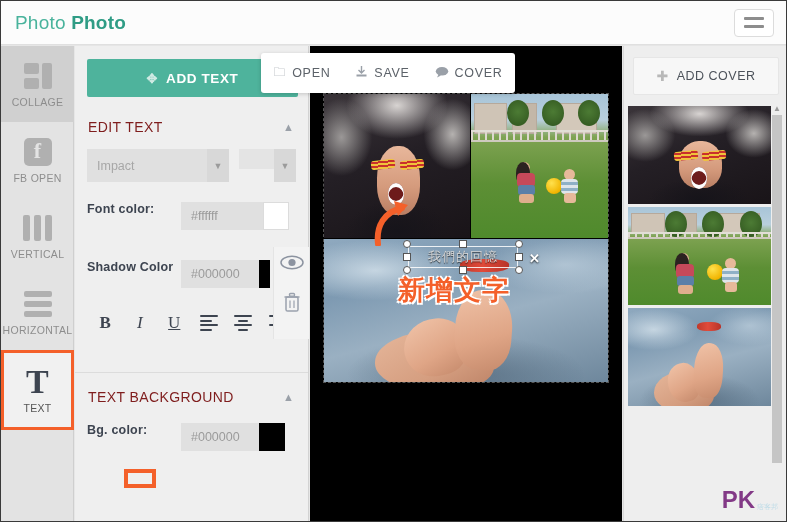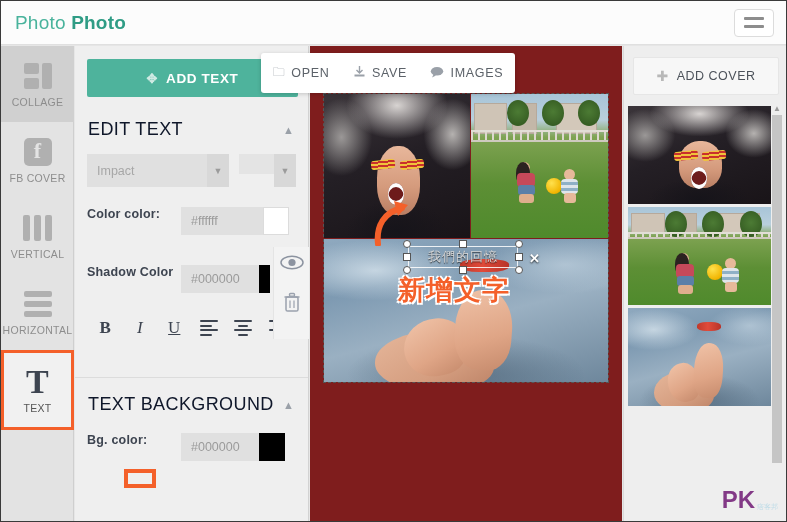--- a/index.html
+++ b/index.html
@@ -100,21 +100,21 @@
     letter-spacing: .6px;
     display:flex; align-items:center; justify-content:center;
     gap: 8px; cursor: pointer; border-radius: 2px;
   }
   .plus-glyph { font-size: 13px; color: #cfeae3; }
   .section-head {
     display:flex; align-items:center; justify-content:space-between;
     padding: 0 14px 0 13px; margin-top: 20px;
   }
   .section-title {
-    font-size: 18px; color: #0f172a; letter-spacing: .4px;
+    font-size: 14px; color: #7f1d1d; letter-spacing: .4px;
   }
   .caret-up { color:#9aa0a8; font-size: 11px; }
   .row { display:flex; align-items:flex-start; padding: 0 12px; }
   .sel-box {
     height: 33px; background: #e0e0e0;
     display:flex; align-items:center;
     color:#a7a7a7; font-size: 12.5px; padding-left: 10px;
     position: relative; cursor: pointer;
   }
   .sel-arrow {
@@ -181,21 +181,21 @@
     display:flex; align-items:center; gap:6px;
     color:#5c6269; font-size: 12.5px; letter-spacing:.7px;
     cursor:pointer;
   }
   .fm-ico { color:#9aa0a8; font-size: 12px; }
 
   
   #canvas-area {
     position:absolute; left:309px; top:45px;
     width: 312px; height: 477px;
-    background: #7f1d1d;
+    background: #000000;
   }
   #collage {
     position:absolute; left:14px; top:48px;
     width: 284px; height: 288px;
     outline: 1px dashed #555;
   }
   .cell { position:absolute; overflow:hidden; }
   #cell-a { left:0; top:0; width: 146px; height: 144px; }
   #cell-b { left:147px; top:0; width: 137px; height: 144px; }
   #cell-c { left:0; top:145px; width: 284px; height: 143px; }
@@ -416,21 +416,21 @@
             <i></i>
             <i></i>
           </div>
       </div>
       <span>COLLAGE</span>
     </div>
     <div class="rail-item">
       <div class="rail-glyph">
         <div class="g-fb">f</div>
       </div>
-      <span>FB COVER</span>
+      <span>FB OPEN</span>
     </div>
     <div class="rail-item">
       <div class="rail-glyph">
         <div class="g-vert">
             <i></i>
             <i></i>
             <i></i>
           </div>
       </div>
       <span>VERTICAL</span>
@@ -471,21 +471,21 @@
         <span class="sel-arrow">▼</span>
       </div>
       <div style="width:10px;"></div>
       <div class="sel-box" style="width:57px;height:20px;align-self:flex-start;background:#e4e4e4;">
         <span></span>
         <span class="sel-arrow" style="height:33px;">▼</span>
       </div>
     </div>
 
     <div class="row" style="margin-top:20px;">
-      <span class="label" style="width:94px;">Color color:</span>
+      <span class="label" style="width:94px;">Font color:</span>
       <div class="color-field" style="width:82px;">
         <span>#ffffff</span>
       </div>
       <div class="swatch" style="width:26px;background:#ffffff;"></div>
     </div>
 
     <div class="row" style="margin-top:30px;">
       <span class="label" style="width:94px;">Shadow Color</span>
       <div class="color-field" style="width:78px;">
         <span>#000000</span>
@@ -573,21 +573,21 @@
       </span>
       <span>SAVE</span>
     </div>
     <div class="fm-item">
       <span class="fm-ico">
         <svg width="14" height="12" viewBox="0 0 14 12">
           <ellipse cx="7" cy="5.2" rx="6.2" ry="4.3" fill="#9aa0a8"></ellipse>
           <path d="M3.5 8.5 L2 11.5 L6 9.4 Z" fill="#9aa0a8"></path>
         </svg>
       </span>
-      <span>IMAGES</span>
+      <span>COVER</span>
     </div>
   </div>
 
   <div id="canvas-area">
     <div id="collage">
 
       <div class="cell" id="cell-a">
         <div class="ph-hair">
           <div class="hair"></div>
           <div class="face"></div>

